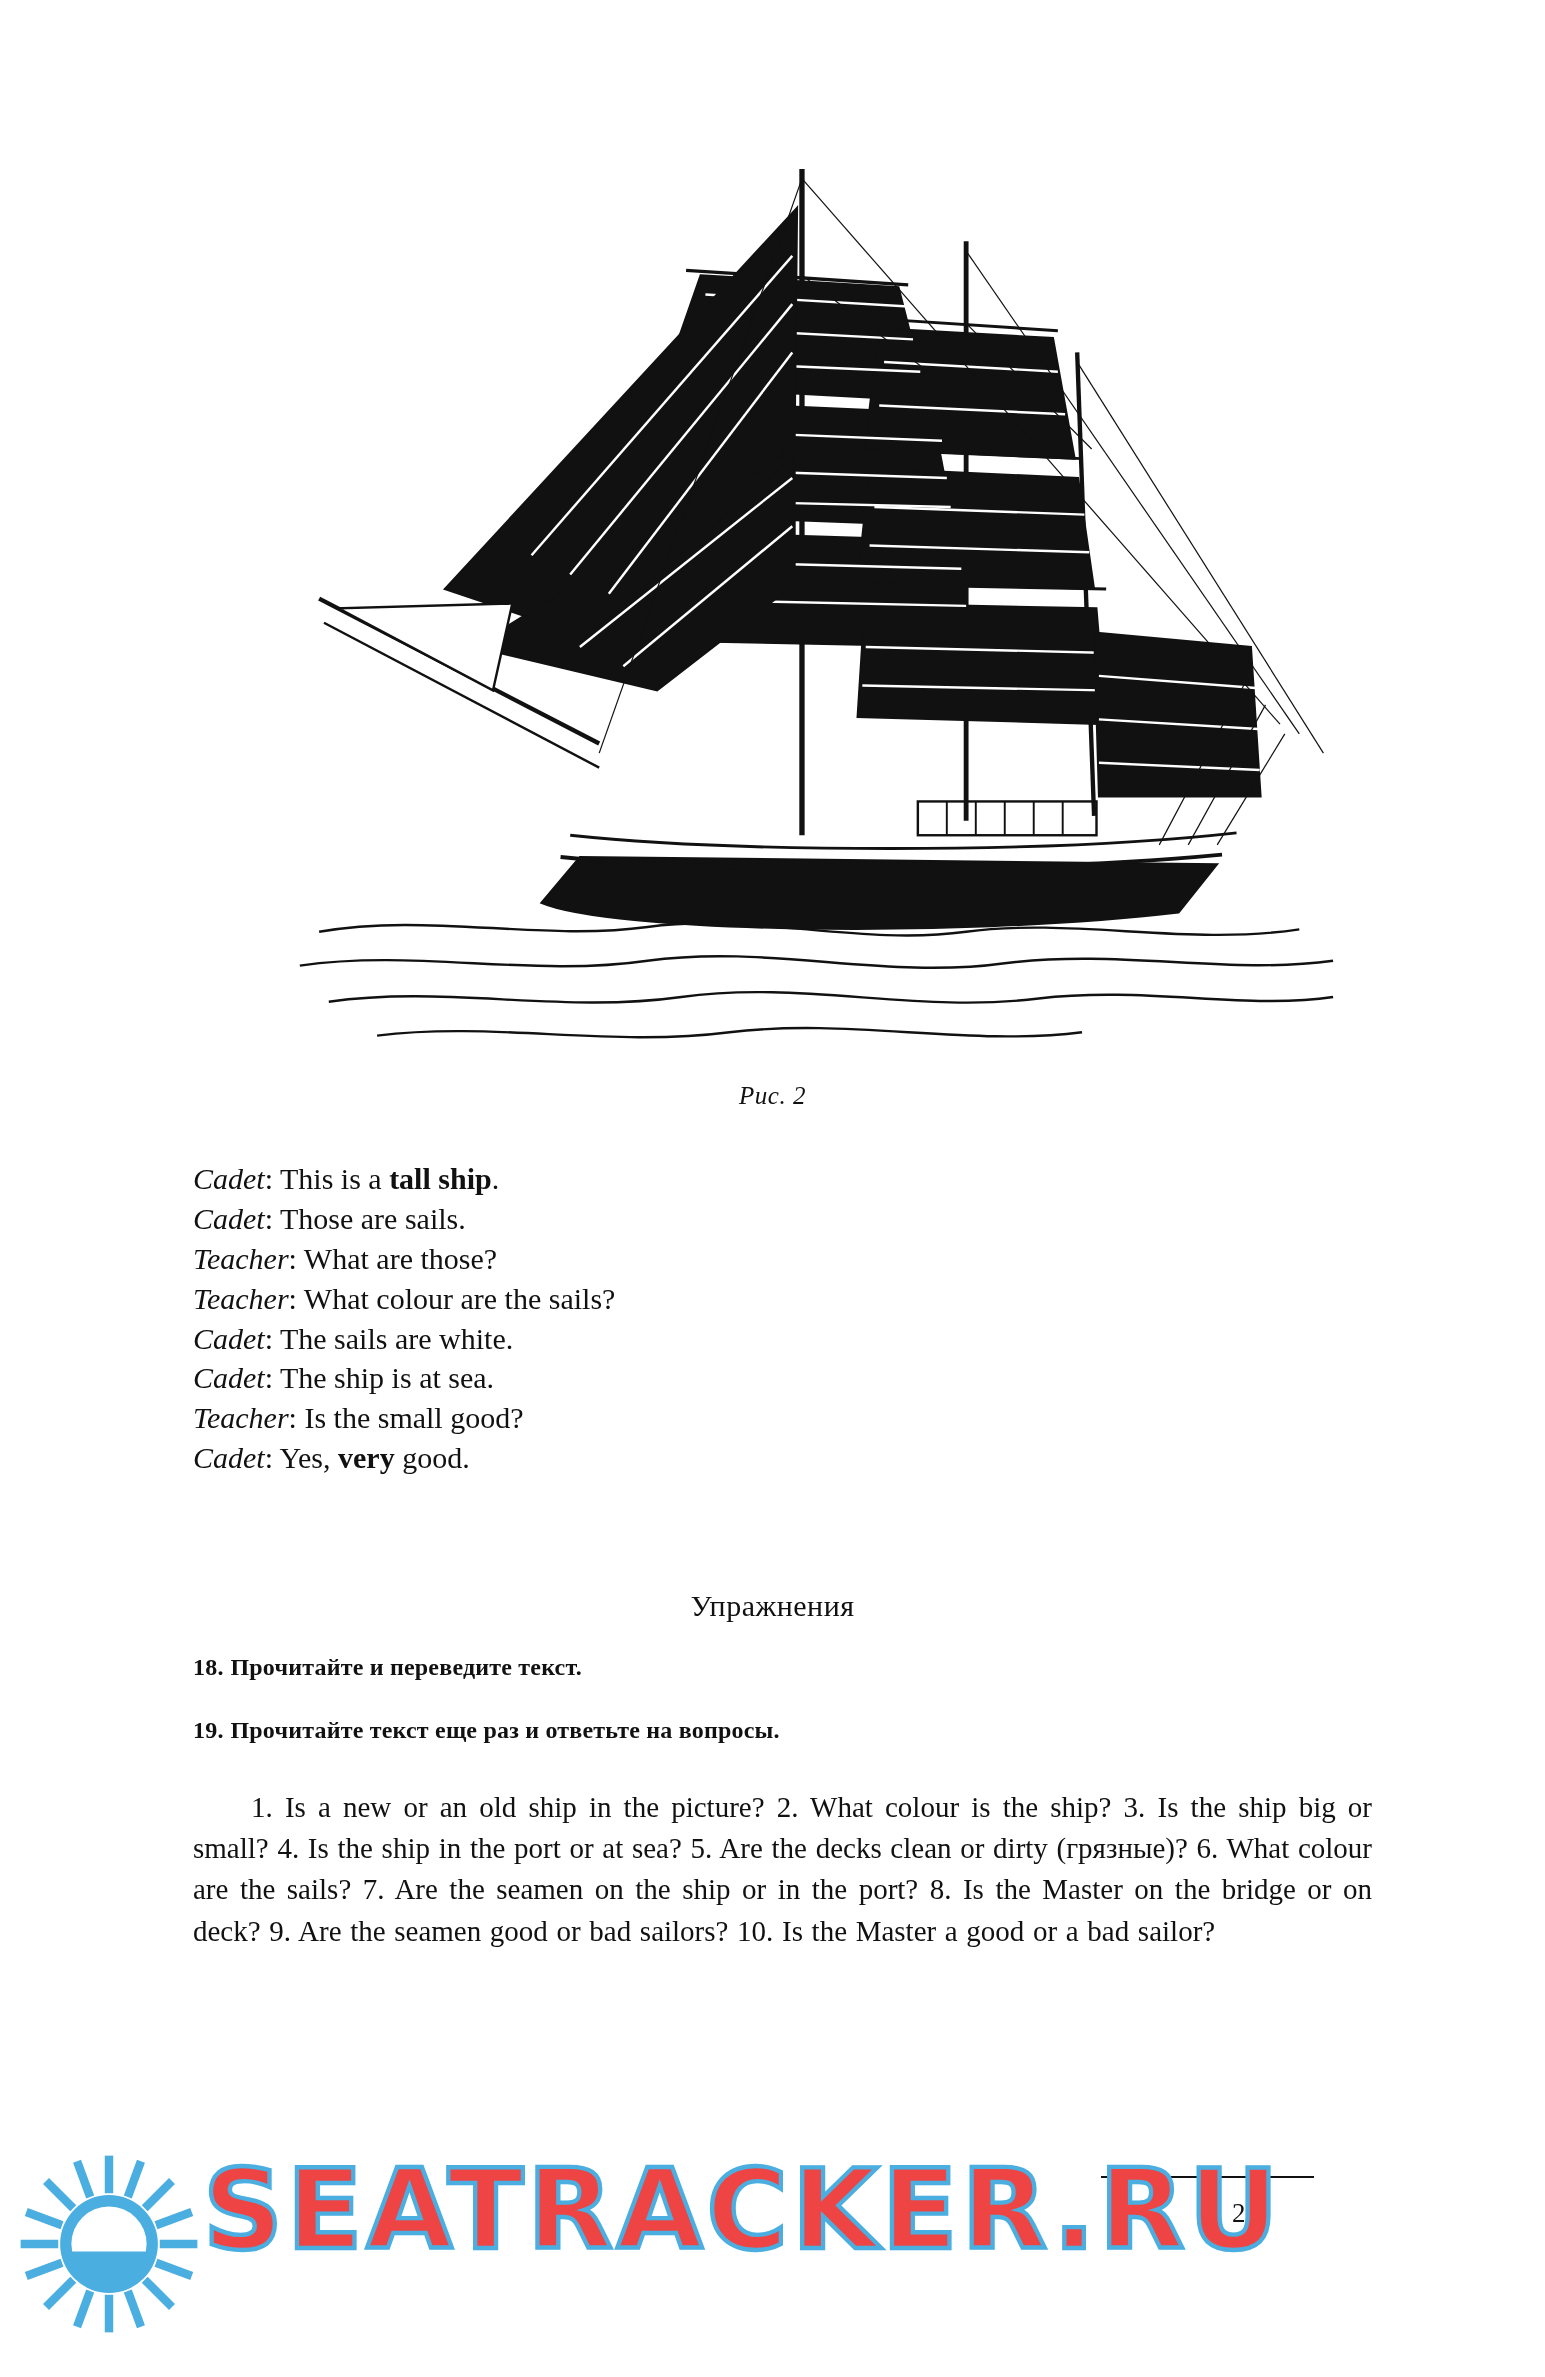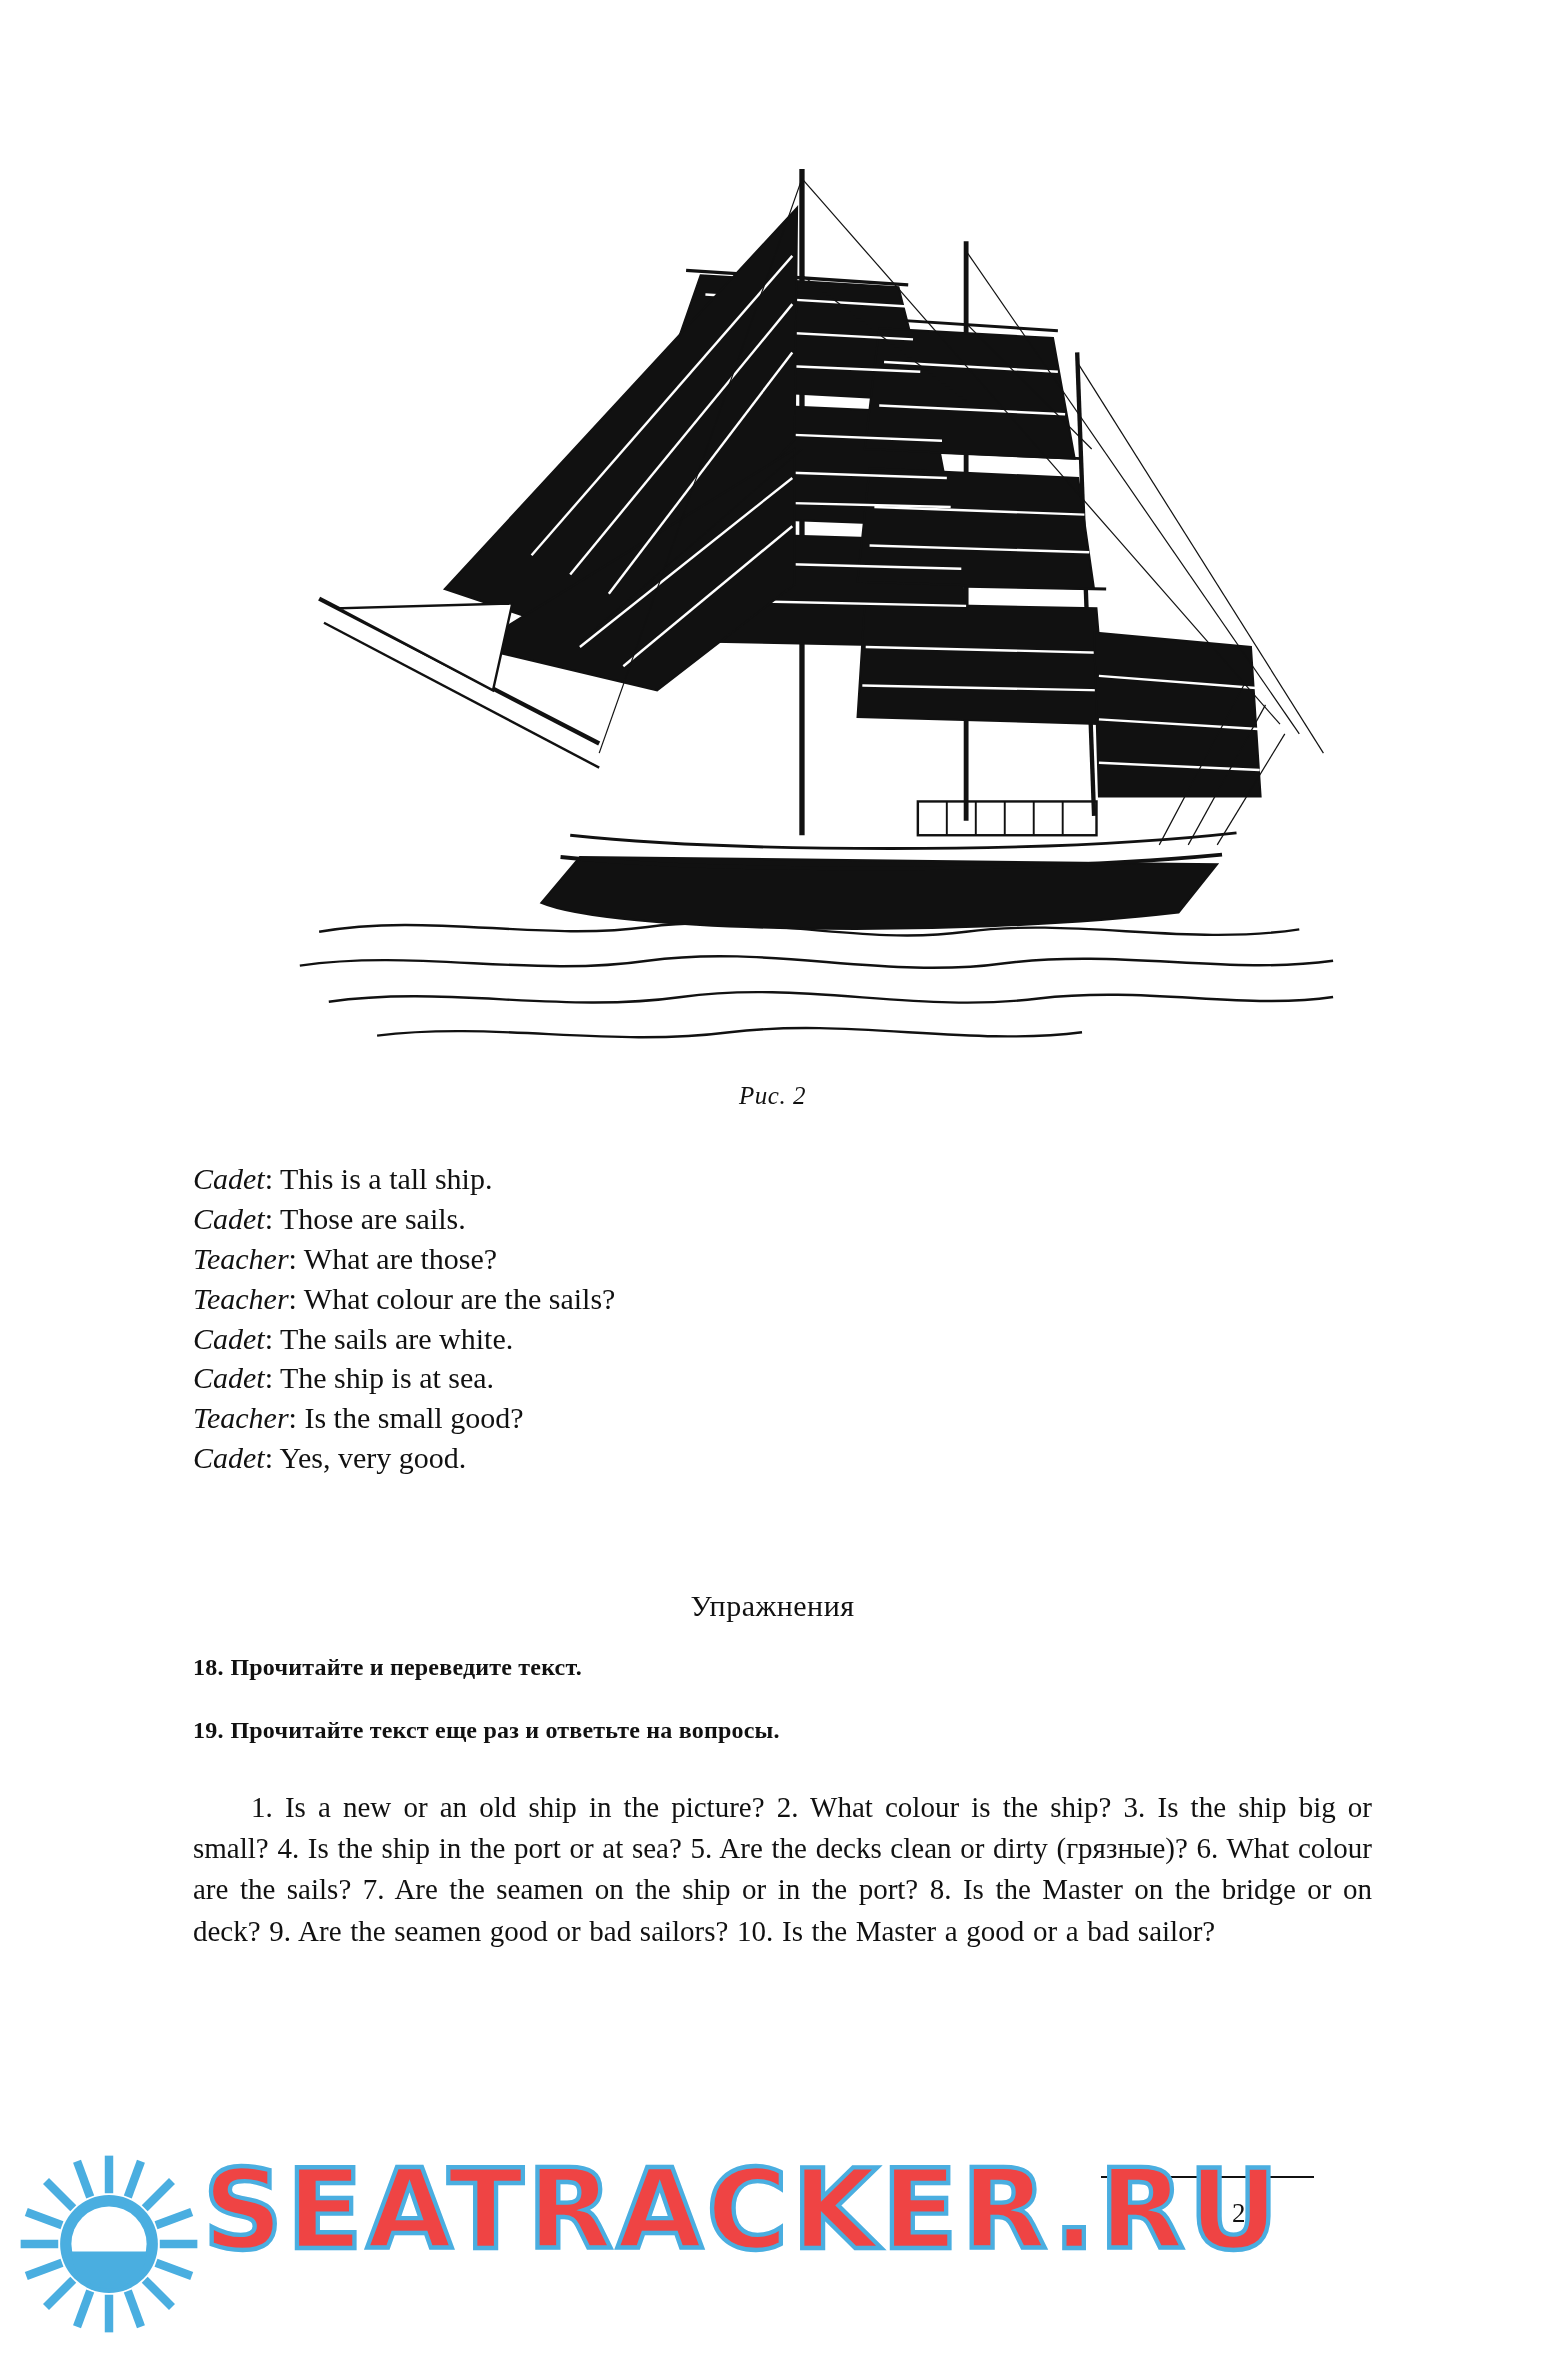--- a/index.html
+++ b/index.html
@@ -50,21 +50,21 @@
   .dialogue {
     position: absolute;
     left: 193px;
     top: 1159px;
     width: 1183px;
     font-size: 30px;
     line-height: 1.33;
   }
   .dialogue .line { white-space: nowrap; }
   .speaker { font-style: italic; }
-  .bold { font-weight: normal; }
+  .bold { font-weight: bold; }
 
   
   .section-heading {
     position: absolute;
     left: 0;
     top: 1589px;
     width: 1545px;
     text-align: center;
     font-weight: normal;
     font-size: 30px;

